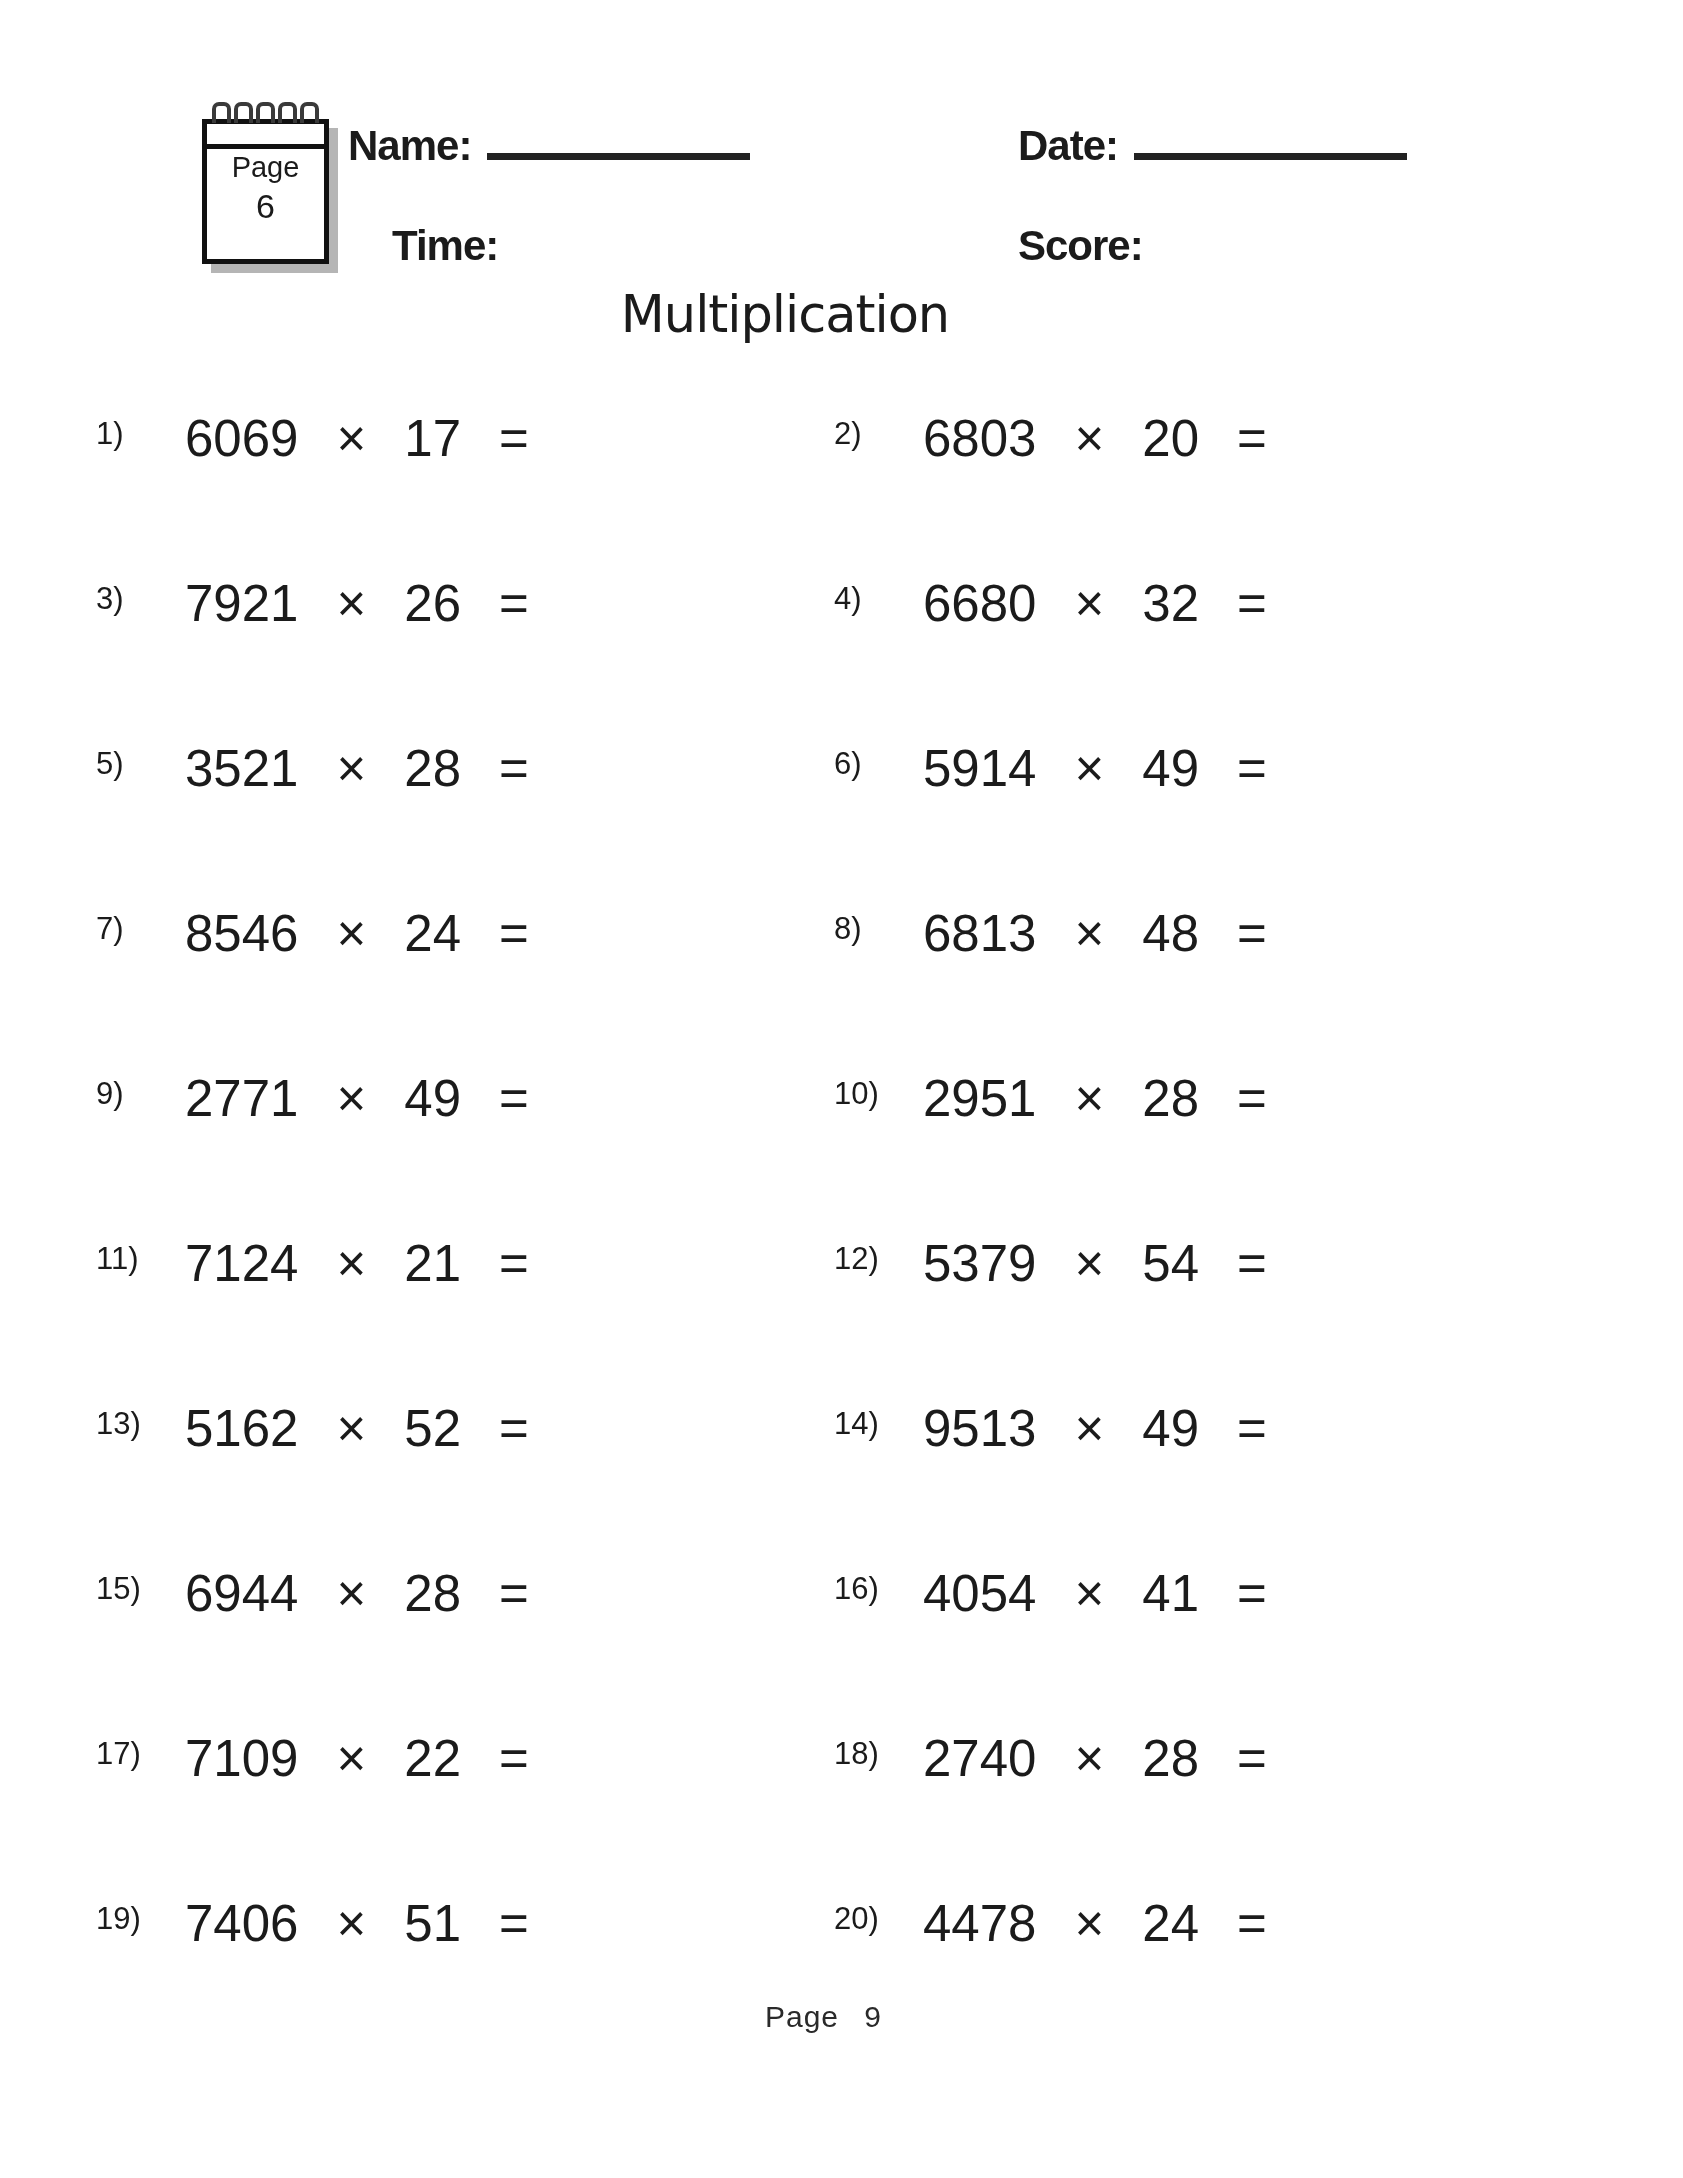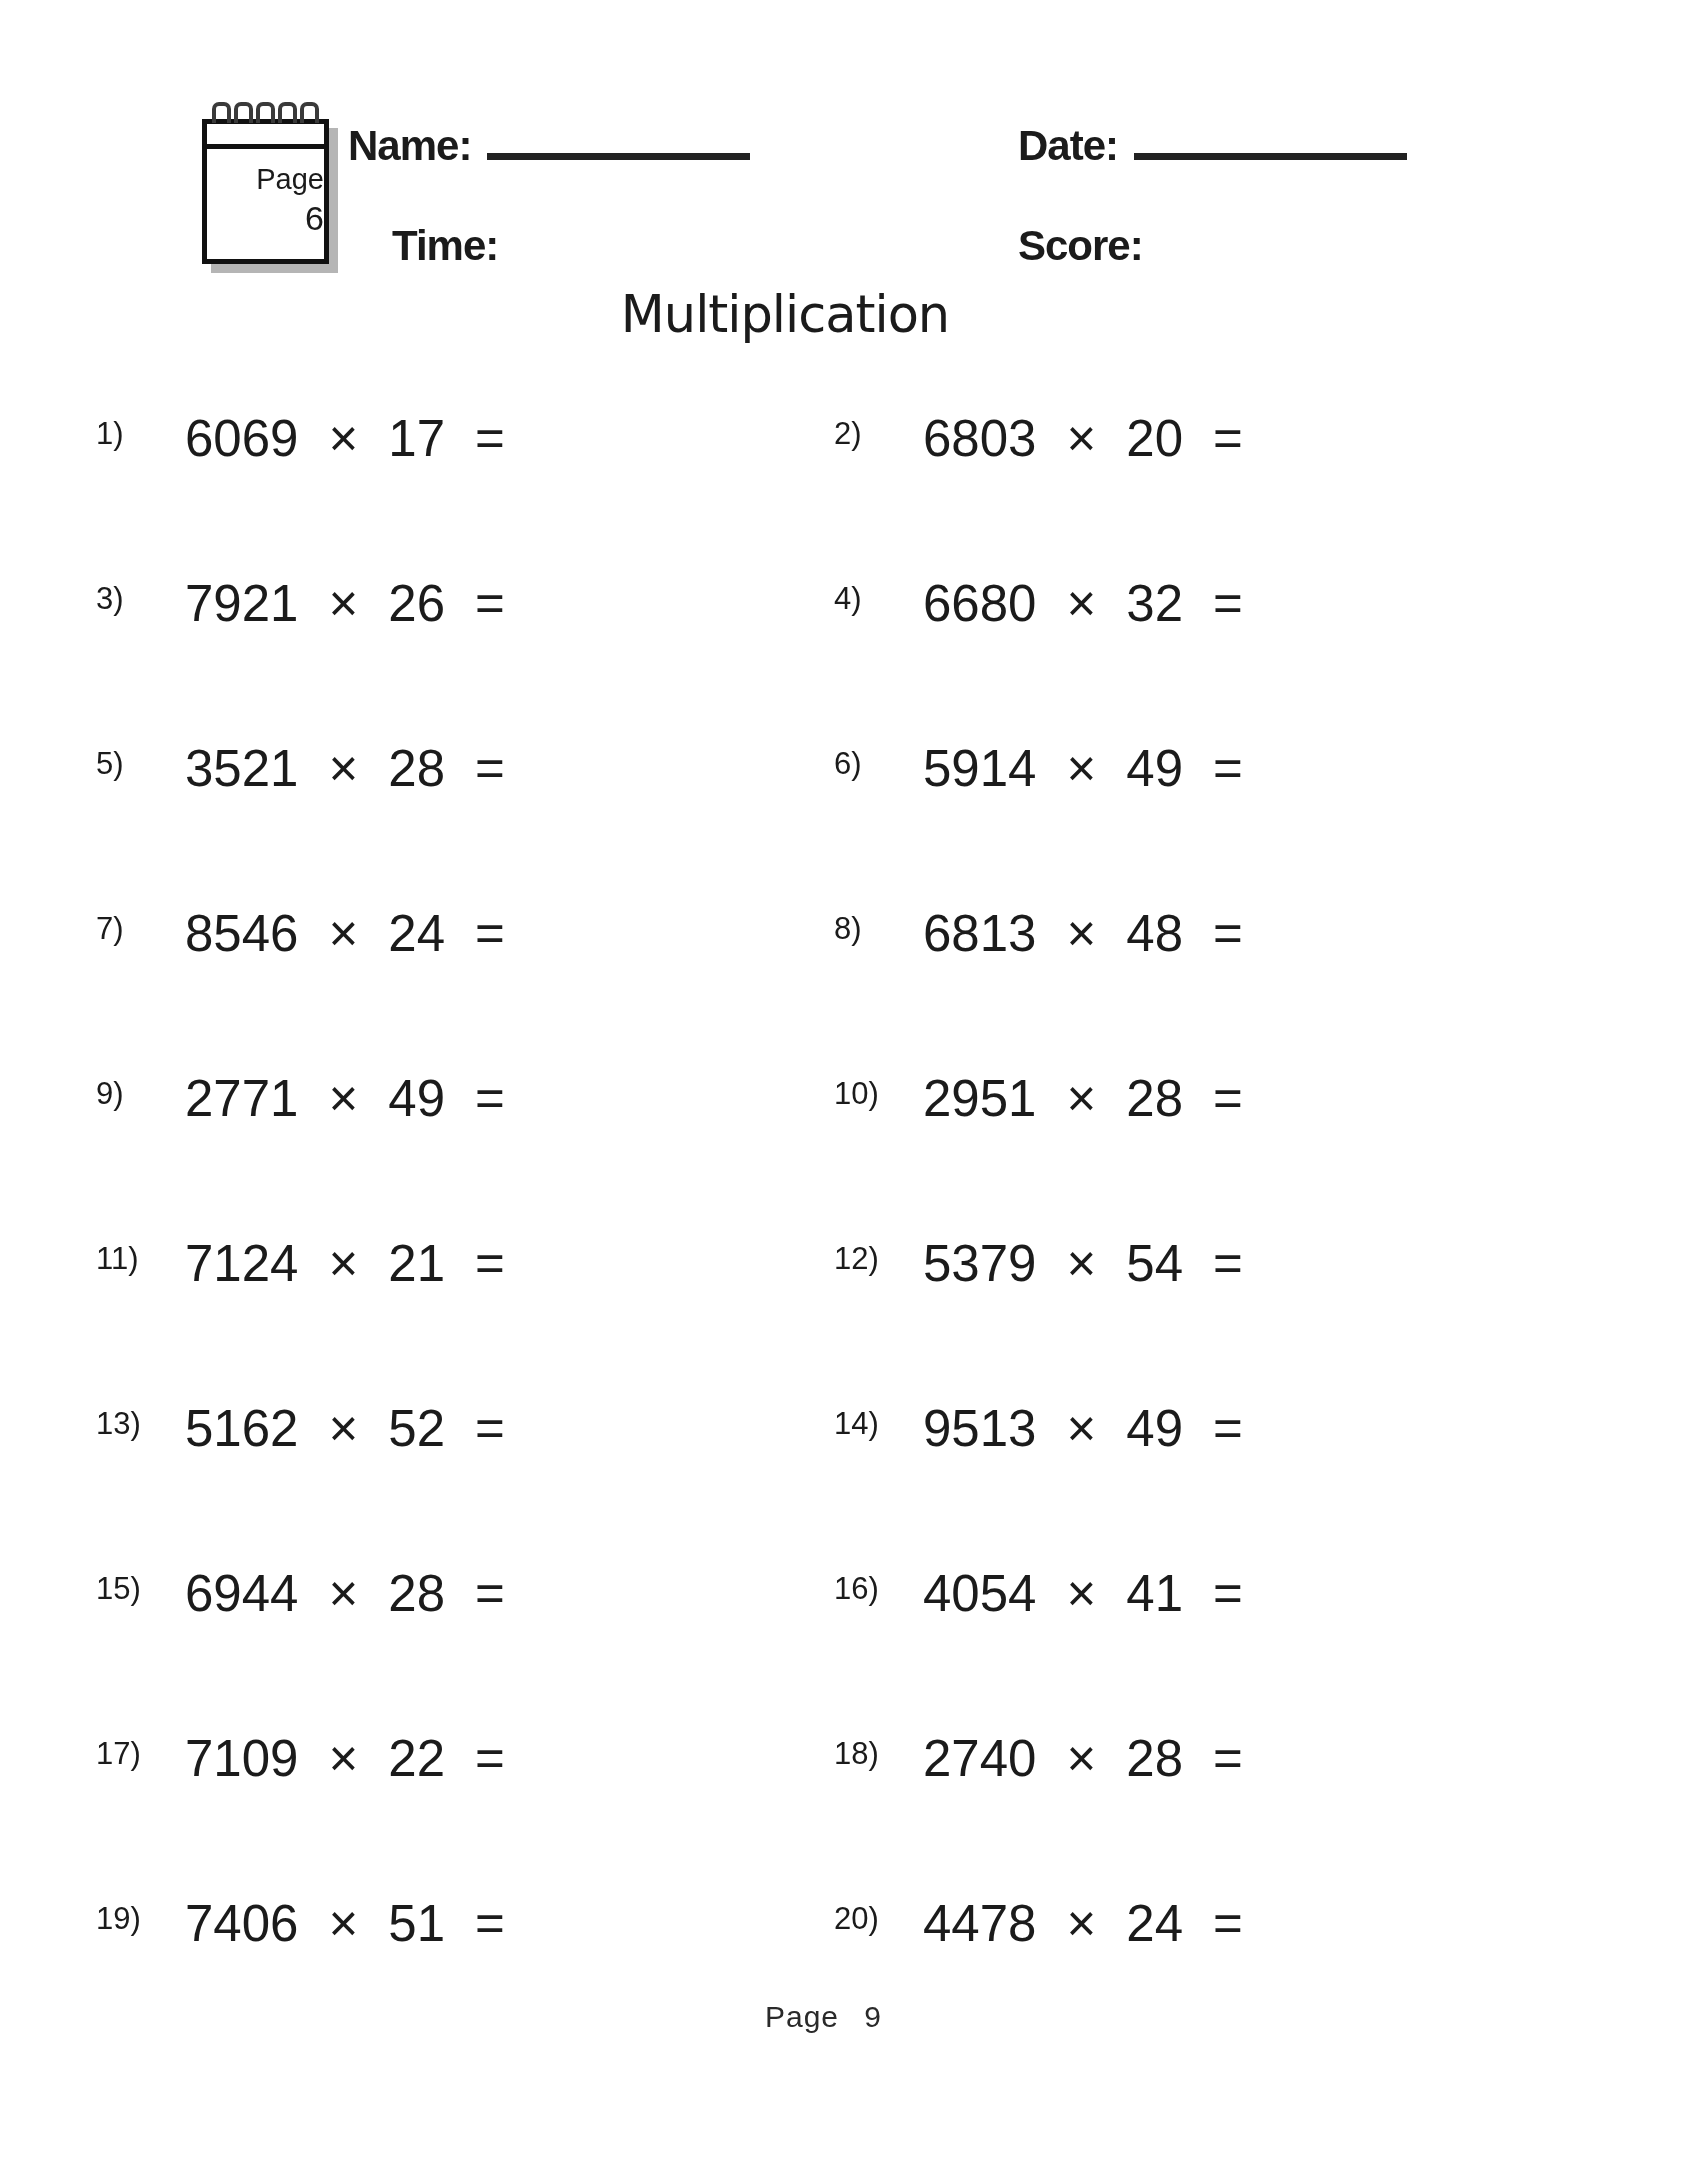--- a/index.html
+++ b/index.html
@@ -10,21 +10,21 @@
 
   
   .pad{position:absolute;left:202px;top:119px;width:127px;height:145px;}
   .pad-body{
     position:absolute;inset:0;background:#fff;border:5px solid #111;
     box-shadow:9px 9px 0 #b5b5b5;
   }
   .pad-head{height:20px;border-bottom:5px solid #111;}
   .pad-rings{position:absolute;top:-17px;left:10px;right:10px;display:flex;justify-content:space-between;}
   .ring{width:11px;height:17px;border:4px solid #3a3a3a;border-bottom:none;border-radius:7px 7px 0 0;background:transparent;}
-  .pad-text{ text-align:right;margin-top:12px;line-height:1.25;}
+  .pad-text{ text-align:center;line-height:1.25;}
   .pad-line1{font-size:29px;}
   .pad-line2{font-size:34px;}
 
   
   .hfield{position:absolute;font-weight:700;font-size:42px;letter-spacing:-1px;white-space:nowrap;}
   .f-name {left:348px;top:117px;}
   .f-date {left:1018px;top:117px;}
   .f-time {left:348px;top:222px;margin-left:44px;}
   .f-score{left:1018px;top:222px;}
   .blank{
@@ -42,21 +42,21 @@
   }
 
   
   .problems{
     position:absolute;left:96px;top:356px;right:40px;
     display:grid;grid-template-columns:738px auto;grid-auto-rows:165px;
     align-items:center;
   }
   .problem{display:flex;align-items:flex-start;}
   .pnum{font-size:31px;flex:none;width:89px;padding-top:3px;}
-  .expr{display:flex;gap:30px;font-size:51px;line-height:1;white-space:nowrap;}
+  .expr{display:flex;gap:38px;font-size:51px;line-height:1;white-space:nowrap;}
   .expr span{display:block;}
 
   
   .footer{
     position:absolute;top:2000px;left:0;width:1647px;text-align:center;
     font-size:30px;color:#2a2a2a;letter-spacing:1px;word-spacing:16px;
   }
 </style>
 </head>
 <body>

